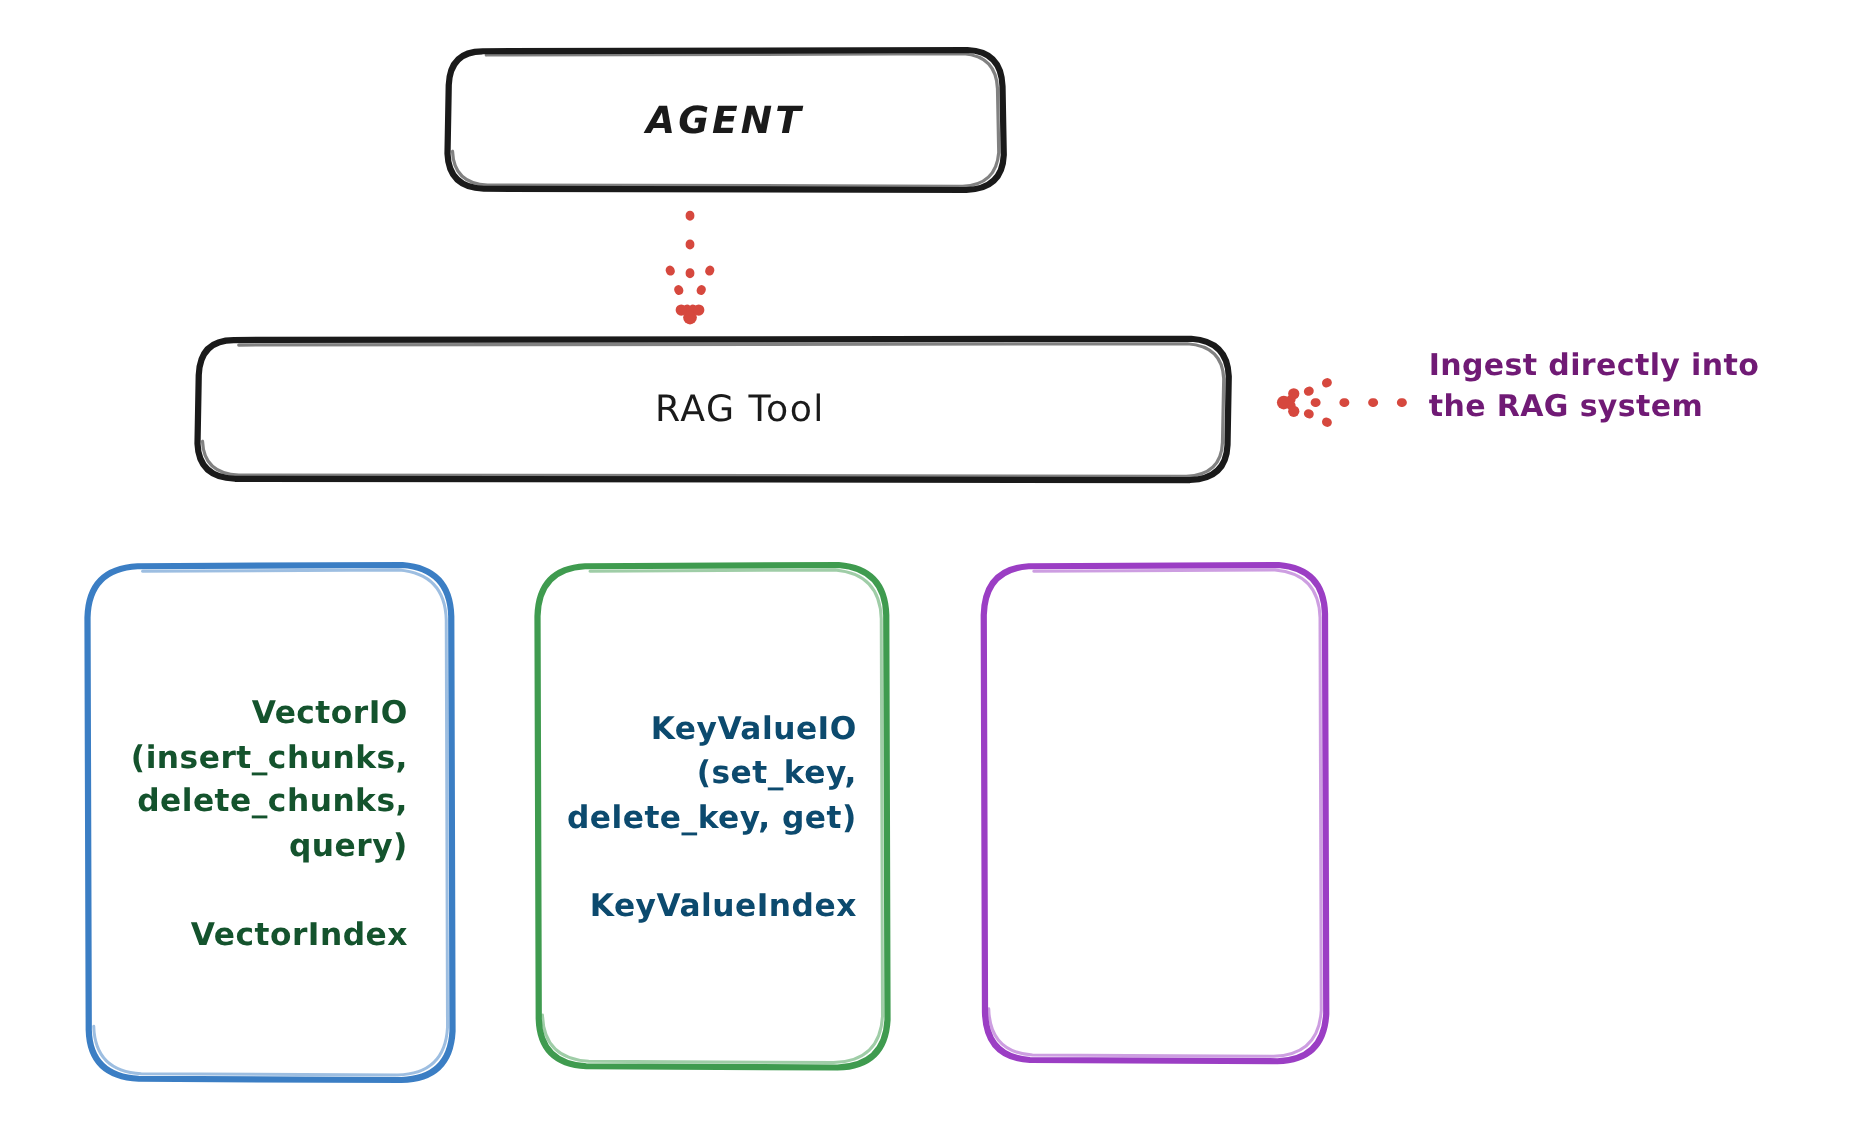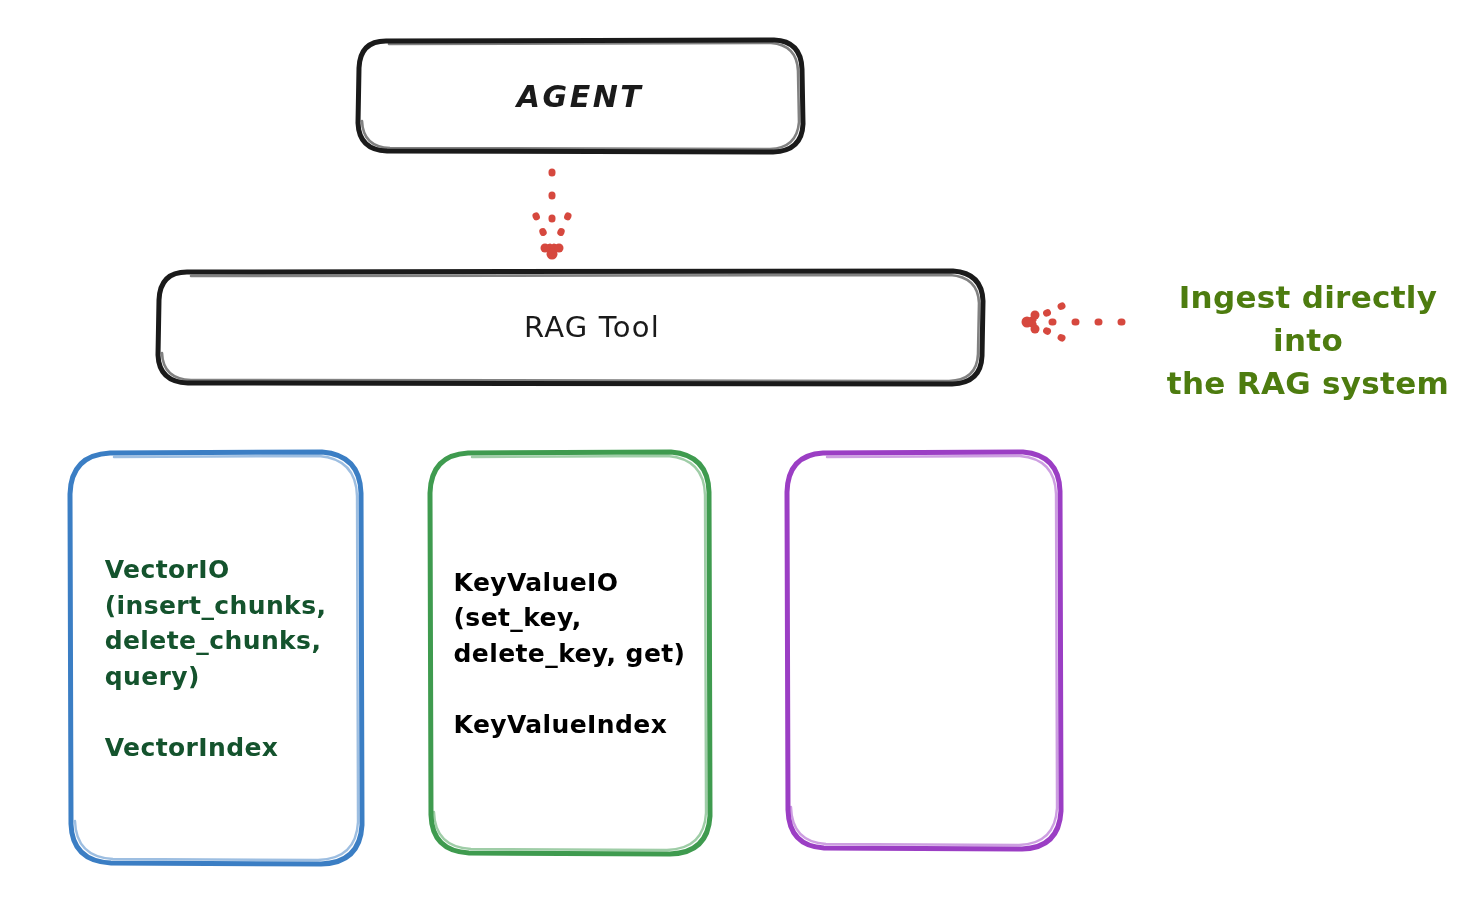--- a/index.html
+++ b/index.html
@@ -22,21 +22,21 @@
     height: 910px;
   }
 
   
   .node {
     position: absolute;
     box-sizing: border-box;
     display: flex;
     align-items: center;
     justify-content: center;
-    text-align: left;
+    text-align: right;
     background: #ffffff;
     border-radius: 21px;
   }
   .node .node-svg {
     position: absolute;
     left: 0; top: 0;
     width: 100%;
     height: 100%;
     overflow: visible;
     pointer-events: none;
@@ -87,21 +87,21 @@
   #vector-node {
     left: 66px; top: 449px;
     width: 299px; height: 419px;
   }
   #vector-node .node-label { color: #14532d; }
 
   #keyvalue-node {
     left: 426px; top: 449px;
     width: 287px; height: 409px;
   }
-  #keyvalue-node .node-label { color: #000000; }
+  #keyvalue-node .node-label { color: #0c4a6e; }
 
   #relational-node {
     left: 783px; top: 449px;
     width: 281px; height: 404px;
   }
   #relational-node .node-label { color: #9B3EC4; }
 
   
   .arrow-layer {
     position: absolute;
@@ -109,26 +109,25 @@
     width: 1484px; height: 910px;
     overflow: visible;
     pointer-events: none;
   }
 
   
   #ingest-annotation {
     position: absolute;
     left: 1143px; top: 276px;
     width: 330px;
-    text-align: center;
-    font-family: "DejaVu Sans", sans-serif;
-    font-size: 31px;
+    font-family: "DejaVu Sans", sans-serif;
+    font-size: 24px;
     font-weight: 600;
     line-height: 1.38;
-    color: #4d7c0f;
+    color: #701a75;
     white-space: pre-line;
     letter-spacing: 0.3px;
   }
 </style>
 </head>
 <body>
 
 <div class="canvas">
 
   <svg class="arrow-layer" viewBox="0 0 1484 910" xmlns="http://www.w3.org/2000/svg">

